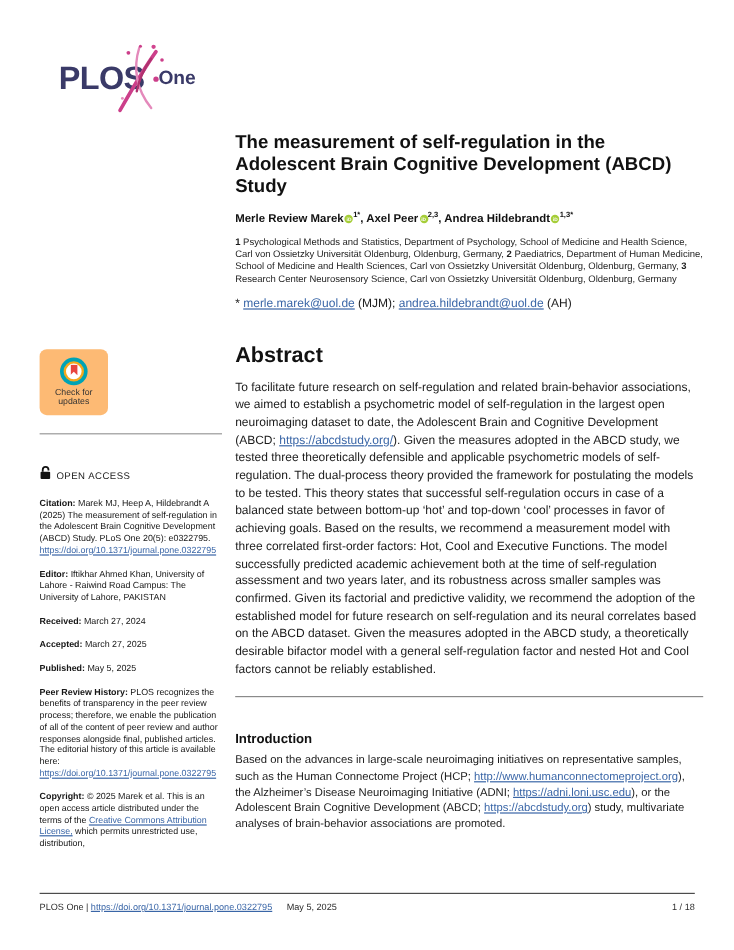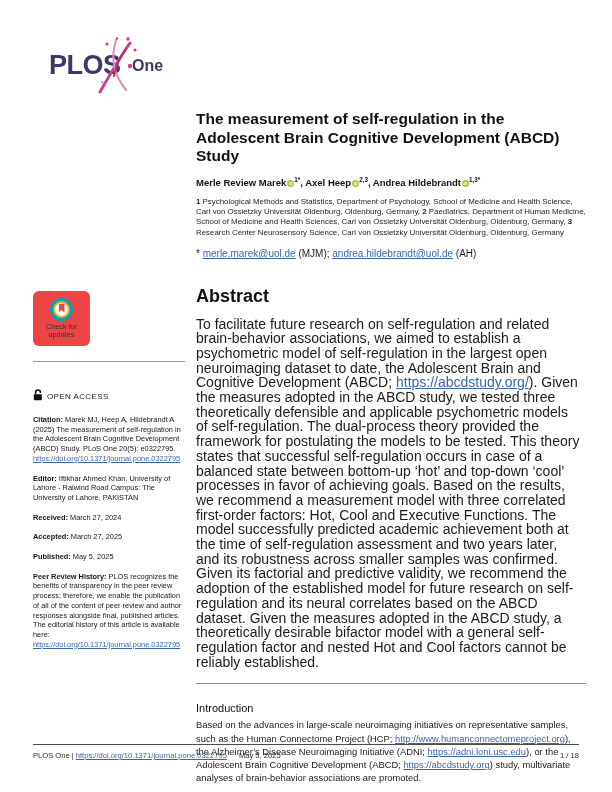--- a/index.html
+++ b/index.html
@@ -20,26 +20,26 @@
   .title{font-size:15.5px;font-weight:bold;color:#111;line-height:18.5px;margin-bottom:11px;}
   .authors{font-size:9.5px;font-weight:bold;color:#111;margin-bottom:9px;}
   .orcid{display:inline-block;width:7px;height:7px;border-radius:50%;background:#a6ce39;color:#fff;
          font-size:4px;line-height:7px;text-align:center;vertical-align:1px;margin-left:1px;}
   sup{font-size:6.3px;font-weight:bold;vertical-align:4px;line-height:0;}
   .affil{font-size:7.9px;line-height:10.4px;color:#1d1d1d;margin-bottom:11px;}
   .affil b{font-weight:bold;}
   .corr{font-size:10px;line-height:10.4px;color:#1d1d1d;margin-bottom:26px;}
   a.lnk{color:#3a66a7;text-decoration:underline;cursor:pointer;word-wrap:break-word;overflow-wrap:break-word;}
   .abs-head{font-size:18px;font-weight:bold;color:#111;margin:0 0 10px 0;}
-  .abs-text{font-size:14px;line-height:14.7px;color:#1b1b1b;width:385px;}
+  .abs-text{font-size:10px;line-height:14.7px;color:#1b1b1b;width:385px;}
   .rule-main{border:none;border-top:1px solid #8a8a8a;margin:14px 0 0 0;width:390px;}
-  .intro-head{font-size:11px;font-weight:normal;color:#111;margin:18px 0 4px 0;}
+  .intro-head{font-size:11px;font-weight:bold;color:#111;margin:29px 0 4px 0;}
   .intro-text{font-size:9.4px;line-height:13.2px;color:#1b1b1b;width:388px;}
   
-  .badge{width:57px;height:55px;background:#ef4444;border-radius:6px;display:flex;flex-direction:column;
+  .badge{width:57px;height:55px;background:#fdba74;border-radius:6px;display:flex;flex-direction:column;
          align-items:center;justify-content:center;cursor:pointer;}
   .cm-circle{width:23px;height:23px;border-radius:50%;background:#00a3b5;display:flex;align-items:center;
              justify-content:center;margin-bottom:2px;}
   .cm-inner{width:13px;height:13px;border-radius:50%;background:#fff;border:2.5px solid #f5a81c;
             position:relative;display:flex;align-items:flex-start;justify-content:center;}
   .cm-book{width:6px;height:9px;background:#e8463f;margin-top:1px;
            clip-path:polygon(0 0,100% 0,100% 100%,50% 68%,0 100%);}
   .badge-text{font-size:7.3px;line-height:8.3px;color:#333;text-align:center;}
   .rule-side{border:none;border-top:1px solid #9a9a9a;margin:15px 0 0 0;width:152px;}
   .oa-row{display:flex;align-items:center;gap:4px;margin-top:25px;text-align:center;}
@@ -105,30 +105,31 @@
   <p class="side-p"><b>Editor:</b><span> Iftikhar Ahmed Khan, University of Lahore - Raiwind Road Campus: The University of Lahore, PAKISTAN</span></p>
 
   <p class="side-p"><b>Received:</b><span> March 27, 2024</span></p>
 
   <p class="side-p"><b>Accepted:</b><span> March 27, 2025</span></p>
 
   <p class="side-p"><b>Published:</b><span> May 5, 2025</span></p>
 
   <p class="side-p"><b>Peer Review History:</b><span> PLOS recognizes the benefits of transparency in the peer review process; therefore, we enable the publication of all of the content of peer review and author responses alongside final, published articles. The editorial history of this article is available here: </span><a class="lnk">https://doi.org/10.1371/journal.pone.0322795</a></p>
 
+  <p class="side-p"><b>Copyright:</b><span> © 2025 Marek et al. This is an open access article distributed under the terms of the </span><a class="lnk">Creative Commons Attribution License,</a><span> which permits unrestricted use, distribution,</span></p>
 
 </div>
 
 <div class="main">
 
 
   <h1 class="title" style="margin:0 0 11px 0;">The measurement of self-regulation in the Adolescent Brain Cognitive Development (ABCD) Study</h1>
 
   <div class="authors">
-    <span>Merle Review Marek</span><span class="orcid">iD</span><sup>1*</sup><span>, </span><span>Axel Heep</span><span class="orcid">iD</span><sup>2,3</sup><span>, </span><span>Andrea Hildebrandt</span><span class="orcid">iD</span><sup>1,3*</sup>
+    <span>Merle Review Marek</span><span class="orcid">iD</span><sup>1*</sup><span>, </span><span>Axel Peer</span><span class="orcid">iD</span><sup>2,3</sup><span>, </span><span>Andrea Hildebrandt</span><span class="orcid">iD</span><sup>1,3*</sup>
   </div>
 
   <div class="affil"><b>1</b><span> Psychological Methods and Statistics, Department of Psychology, School of Medicine and Health Science, Carl von Ossietzky Universität Oldenburg, Oldenburg, Germany, </span><b>2</b><span> Paediatrics, Department of Human Medicine, School of Medicine and Health Sciences, Carl von Ossietzky Universität Oldenburg, Oldenburg, Germany, </span><b>3</b><span> Research Center Neurosensory Science, Carl von Ossietzky Universität Oldenburg, Oldenburg, Germany</span></div>
 
   <div class="corr"><span>* </span><a class="lnk">merle.marek@uol.de</a><span> (MJM); </span><a class="lnk">andrea.hildebrandt@uol.de</a><span> (AH)</span></div>
 
   <h2 class="abs-head">Abstract</h2>
 
   <div class="abs-text"><span>To facilitate future research on self-regulation and related brain-behavior associations, we aimed to establish a psychometric model of self-regulation in the largest open neuroimaging dataset to date, the Adolescent Brain and Cognitive Development (ABCD; </span><a class="lnk">https://abcdstudy.org/</a><span>). Given the measures adopted in the ABCD study, we tested three theoretically defensible and applicable psychometric models of self-regulation. The dual-process theory provided the framework for postulating the models to be tested. This theory states that successful self-regulation occurs in case of a balanced state between bottom-up ‘hot’ and top-down ‘cool’ processes in favor of achieving goals. Based on the results, we recommend a measurement model with three correlated first-order factors: Hot, Cool and Executive Functions. The model successfully predicted academic achievement both at the time of self-regulation assessment and two years later, and its robustness across smaller samples was confirmed. Given its factorial and predictive validity, we recommend the adoption of the established model for future research on self-regulation and its neural correlates based on the ABCD dataset. Given the measures adopted in the ABCD study, a theoretically desirable bifactor model with a general self-regulation factor and nested Hot and Cool factors cannot be reliably established.</span></div>
 

